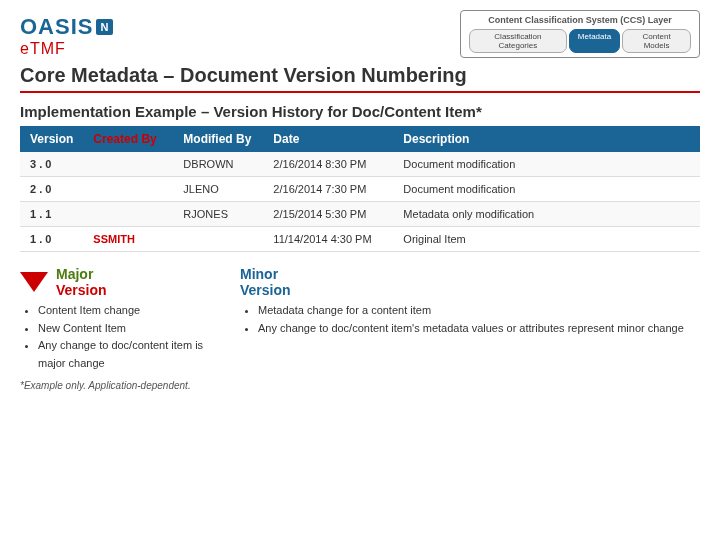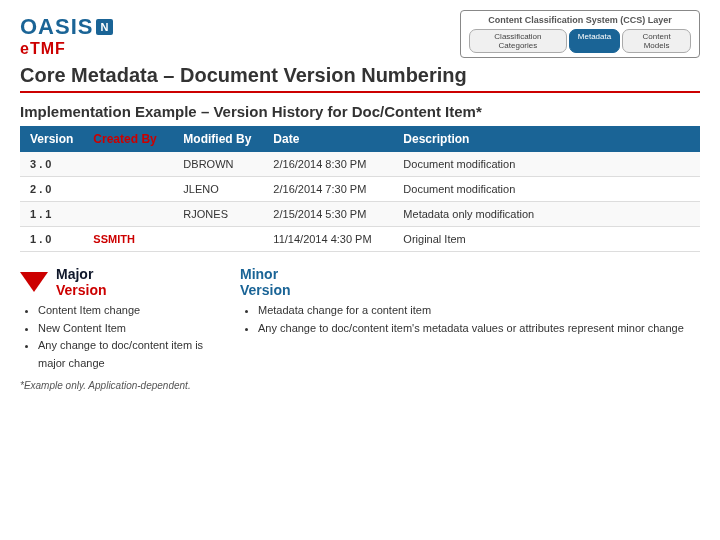--- a/index.html
+++ b/index.html
@@ -43,21 +43,21 @@
       background: #1a6496;
       color: white;
       font-size: 11px;
       font-weight: bold;
       padding: 2px 4px;
       border-radius: 2px;
       margin-left: 3px;
     }
     .etmf-logo {
       font-size: 16px;
-      font-weight: bold;
+      font-weight: normal;
       color: #cc0000;
       margin-top: 0;
       letter-spacing: 1px;
     }
     .etmf-logo .e-part { color: #cc0000; }
     .etmf-logo .tmf-part { color: #cc0000; }
 
     
     .ccs-box {
       border: 1.5px solid #888;
@@ -280,21 +280,21 @@
       </tr>
     </tbody>
   </table>
 </div>
 
 <div class="bottom-section">
   <div class="major-version-box">
     <div class="major-title">
       <span class="arrow-down"></span>
       <div>
-        <div style="font-size:14px;font-weight:bold;color:#0f172a;">Major</div>
+        <div style="font-size:14px;font-weight:bold;color:#4d7c0f;">Major</div>
         <div style="font-size:14px;font-weight:bold;color:#cc0000;">Version</div>
       </div>
     </div>
     <ul>
       <li>Content Item change</li>
       <li>New Content Item</li>
       <li>Any change to doc/content item is major change</li>
     </ul>
   </div>
   <div class="minor-version-box">

